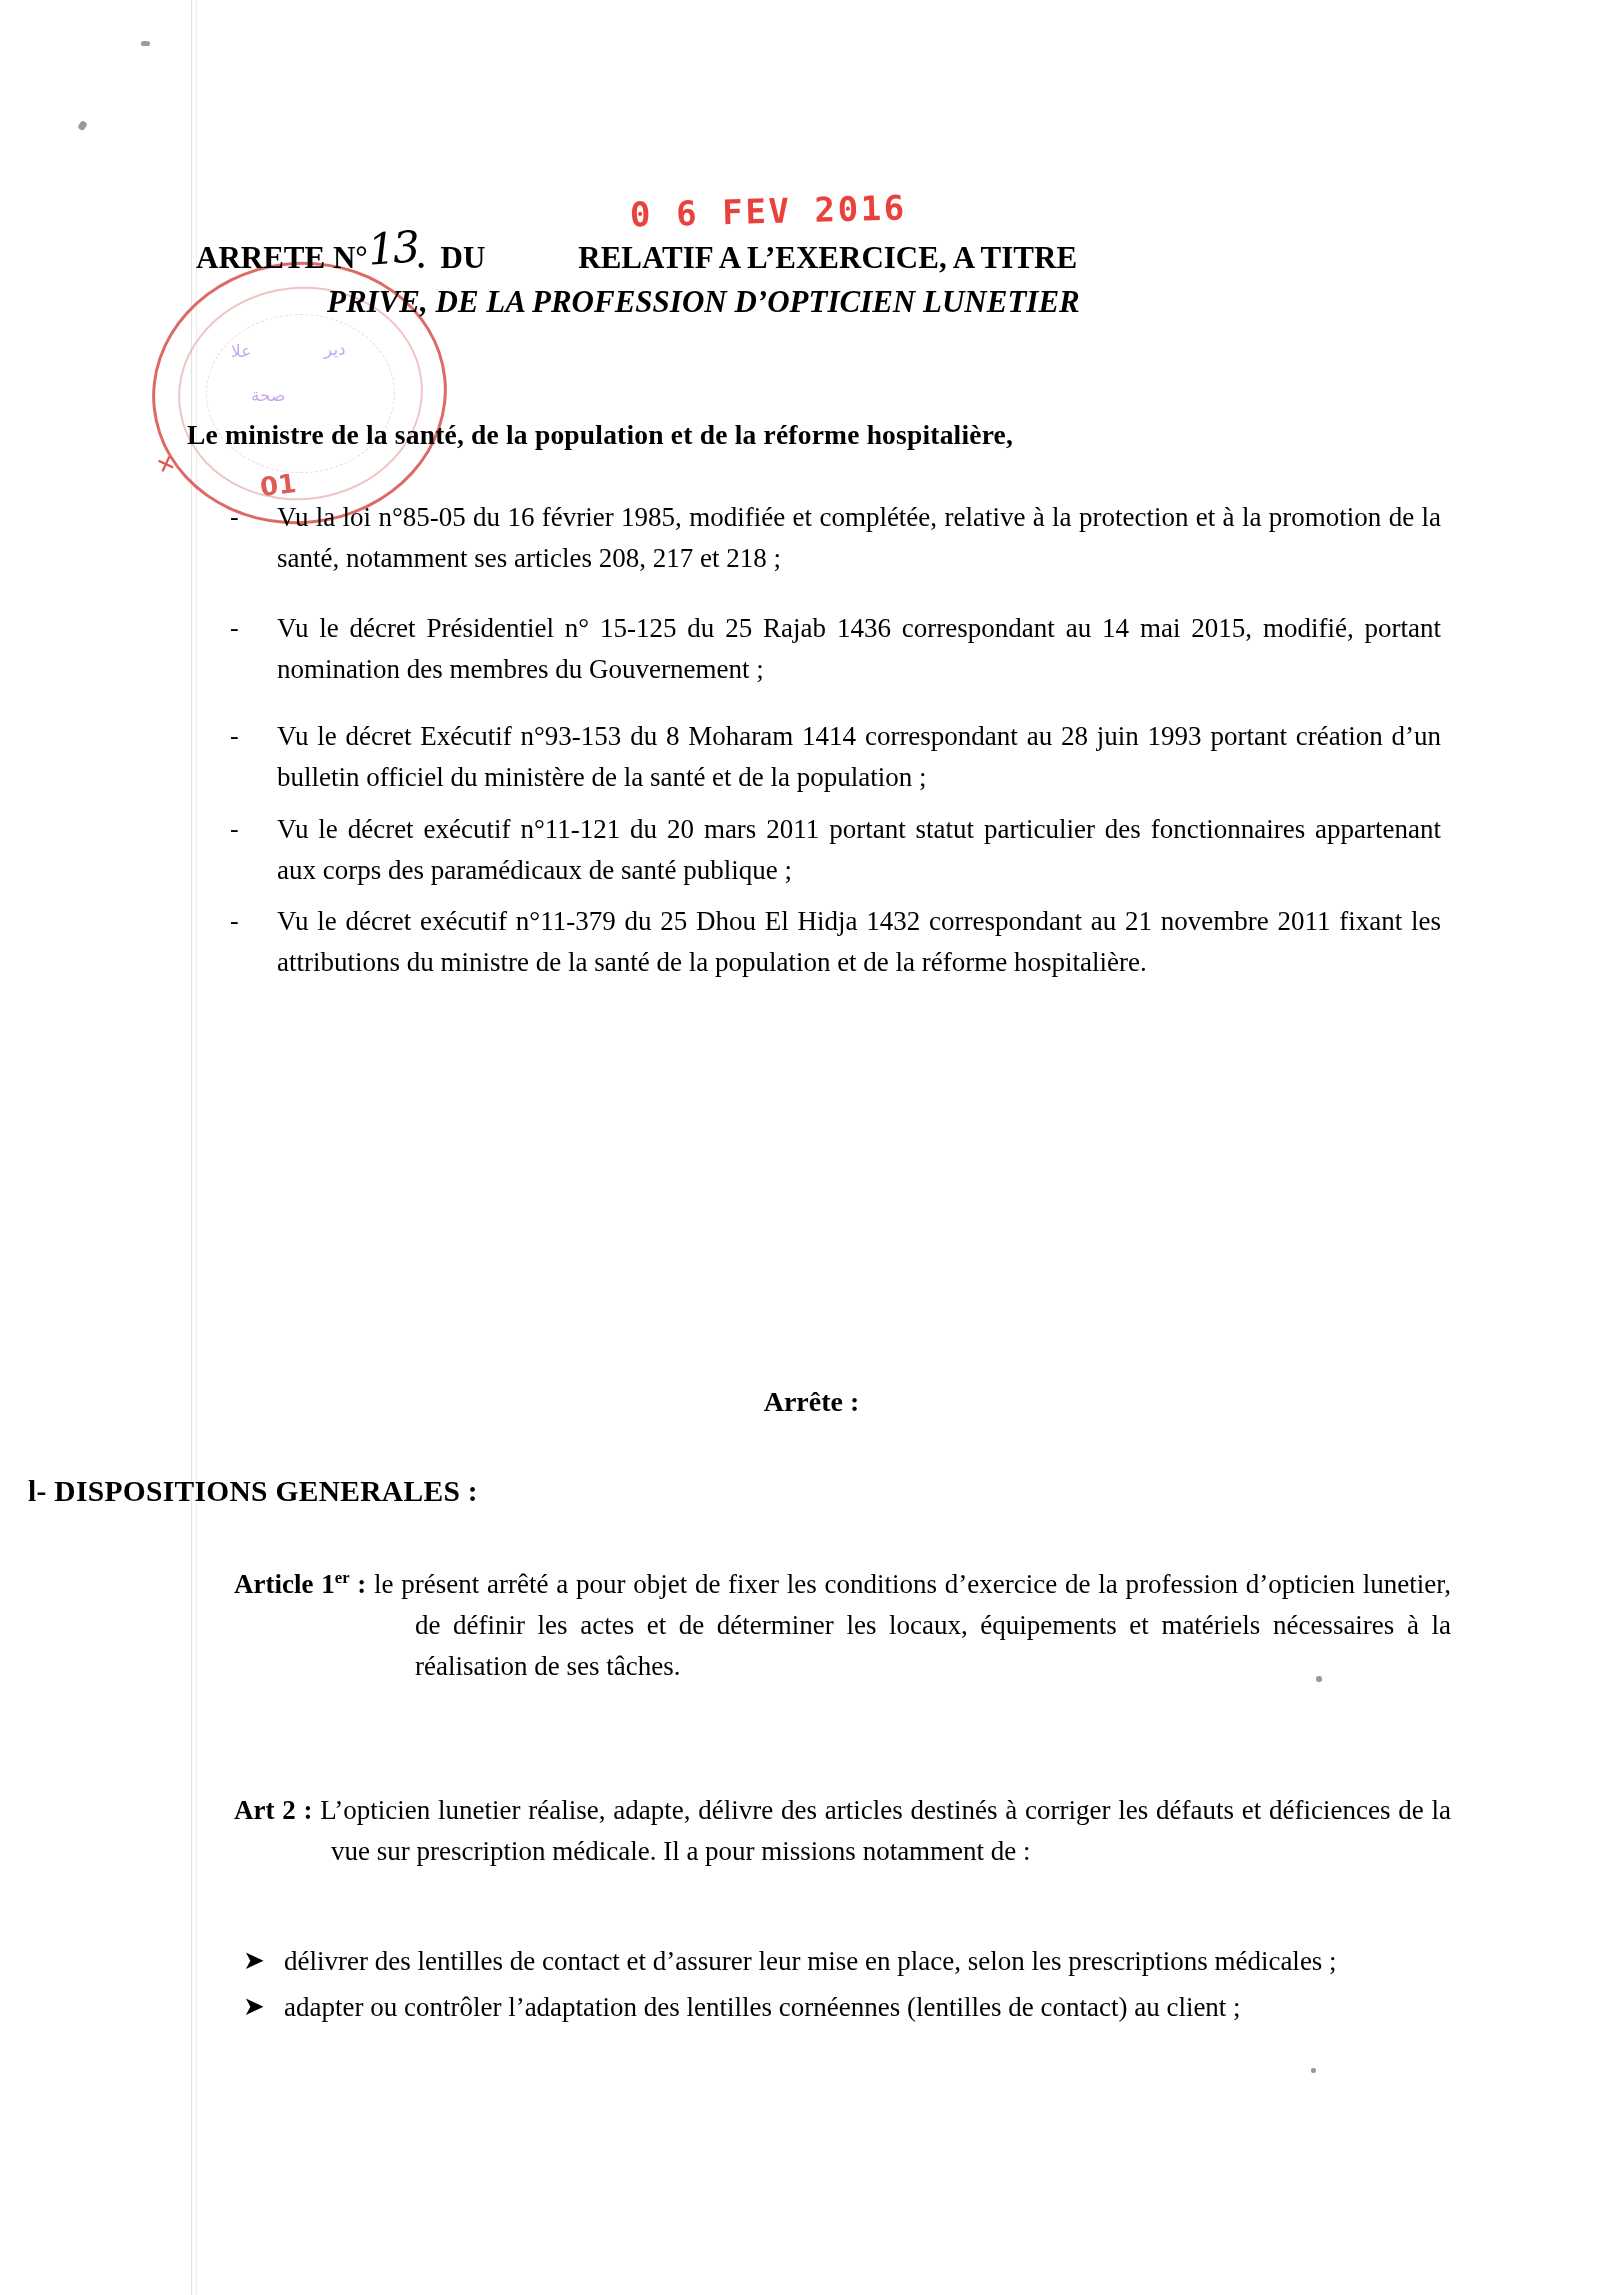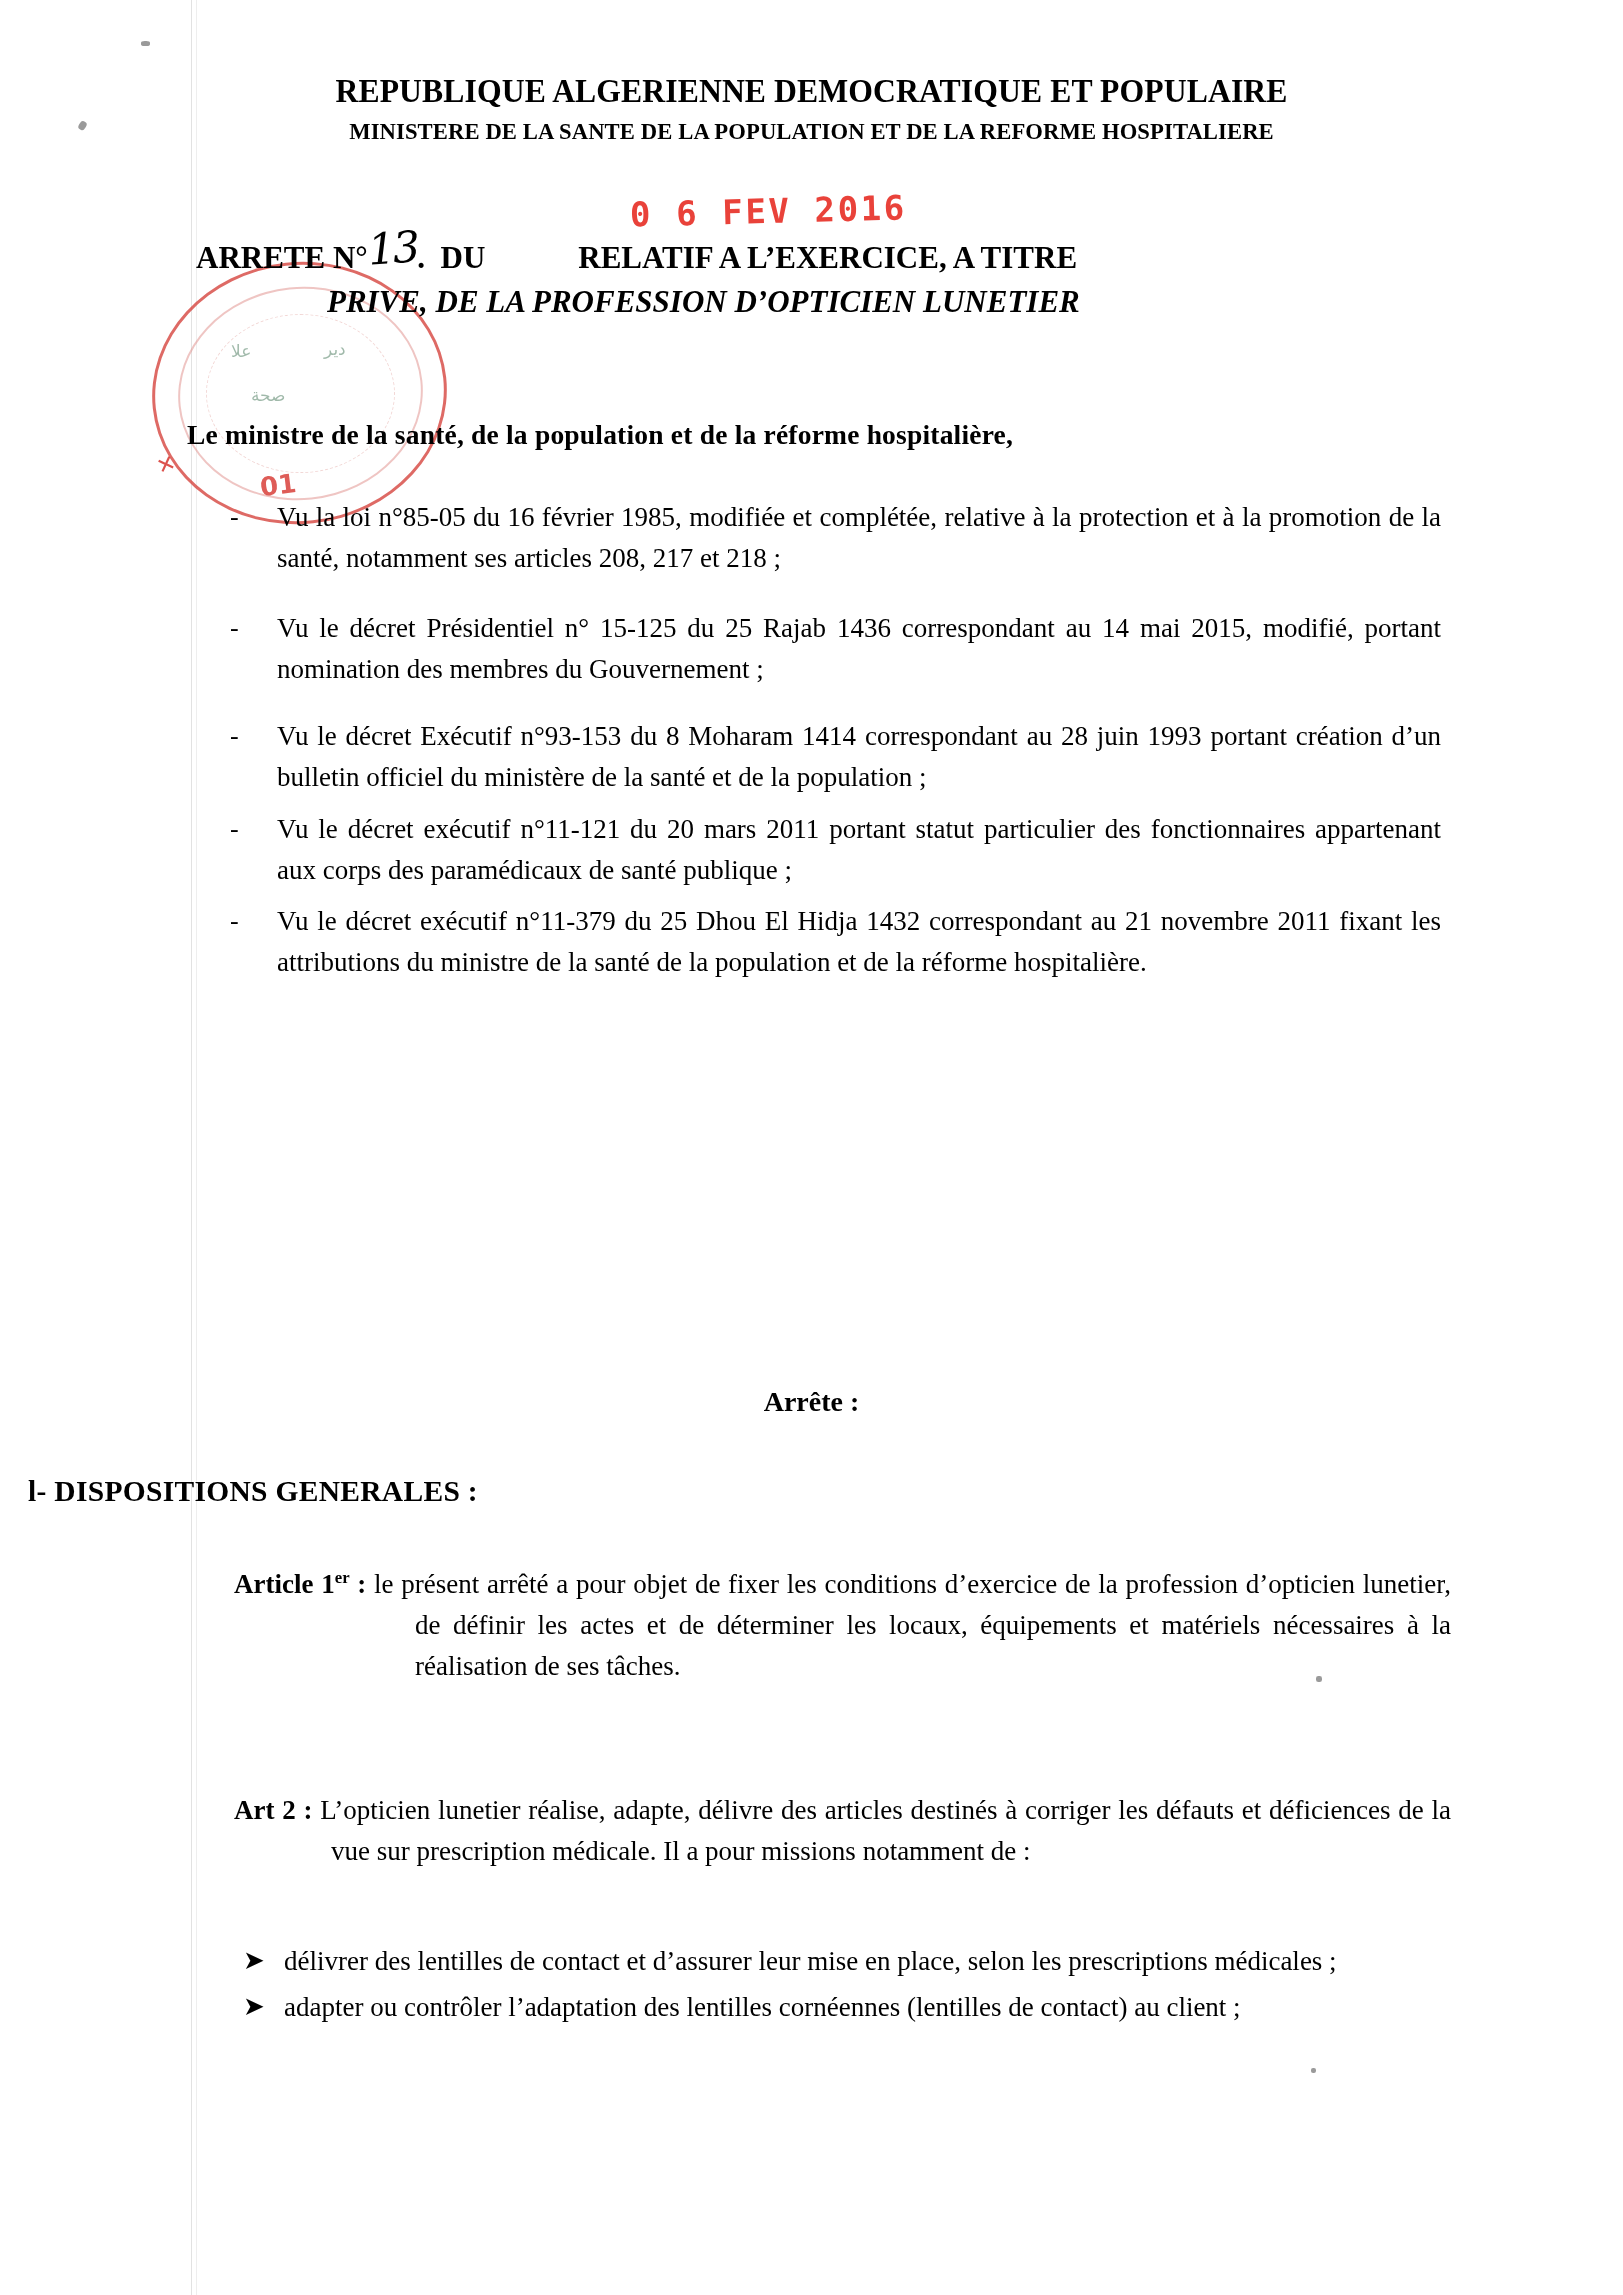--- a/index.html
+++ b/index.html
@@ -139,21 +139,21 @@
   .seal-inner2 {
     position: absolute;
     top: 52px; left: 54px;
     width: 187px; height: 157px;
     border: 1.3px dashed #e3a8a4;
     border-radius: 50%;
     opacity: 0.45;
   }
   .seal-mark {
     position: absolute;
-    color: #14532d;
+    color: #6d28d9;
     opacity: 0.40;
     font-size: 17px;
     font-family: "DejaVu Sans", sans-serif;
   }
   .seal-num {
     position: absolute;
     left: 108px;
     top: 208px;
     color: #d9403a;
     font-family: "DejaVu Sans", sans-serif;
@@ -293,24 +293,20 @@
 
 <div id="page">
 
   <div class="scan-line-v"></div>
   <div class="scan-line-v2"></div>
   <div class="speck" style="left:141px;top:41px;width:9.2px;height:4.6px;"></div>
   <div class="speck" style="left:79px;top:121px;width:6.5px;height:9.2px;transform:rotate(30deg);"></div>
   <div class="speck" style="left:1316px;top:1676px;width:5.9px;height:5.9px;"></div>
   <div class="speck" style="left:1311px;top:2068px;width:5.2px;height:5.2px;"></div>
 
-  <div class="hdr-block">
-    <div class="hdr-line1">REPUBLIQUE ALGERIENNE DEMOCRATIQUE ET POPULAIRE</div>
-    <div class="hdr-line2">MINISTERE DE LA SANTE DE LA POPULATION ET DE LA REFORME HOSPITALIERE</div>
-  </div>
 
   <div class="date-stamp">0 6 FEV 2016</div>
 
   <div class="seal">
     <div class="seal-outer"></div>
     <div class="seal-inner"></div>
     <div class="seal-inner2"></div>
     <div class="seal-mark" style="left:79px;top:79px;">علا</div>
     <div class="seal-mark" style="left:172px;top:77px;">دير</div>
     <div class="seal-mark" style="left:99px;top:123px;">صحة</div>

